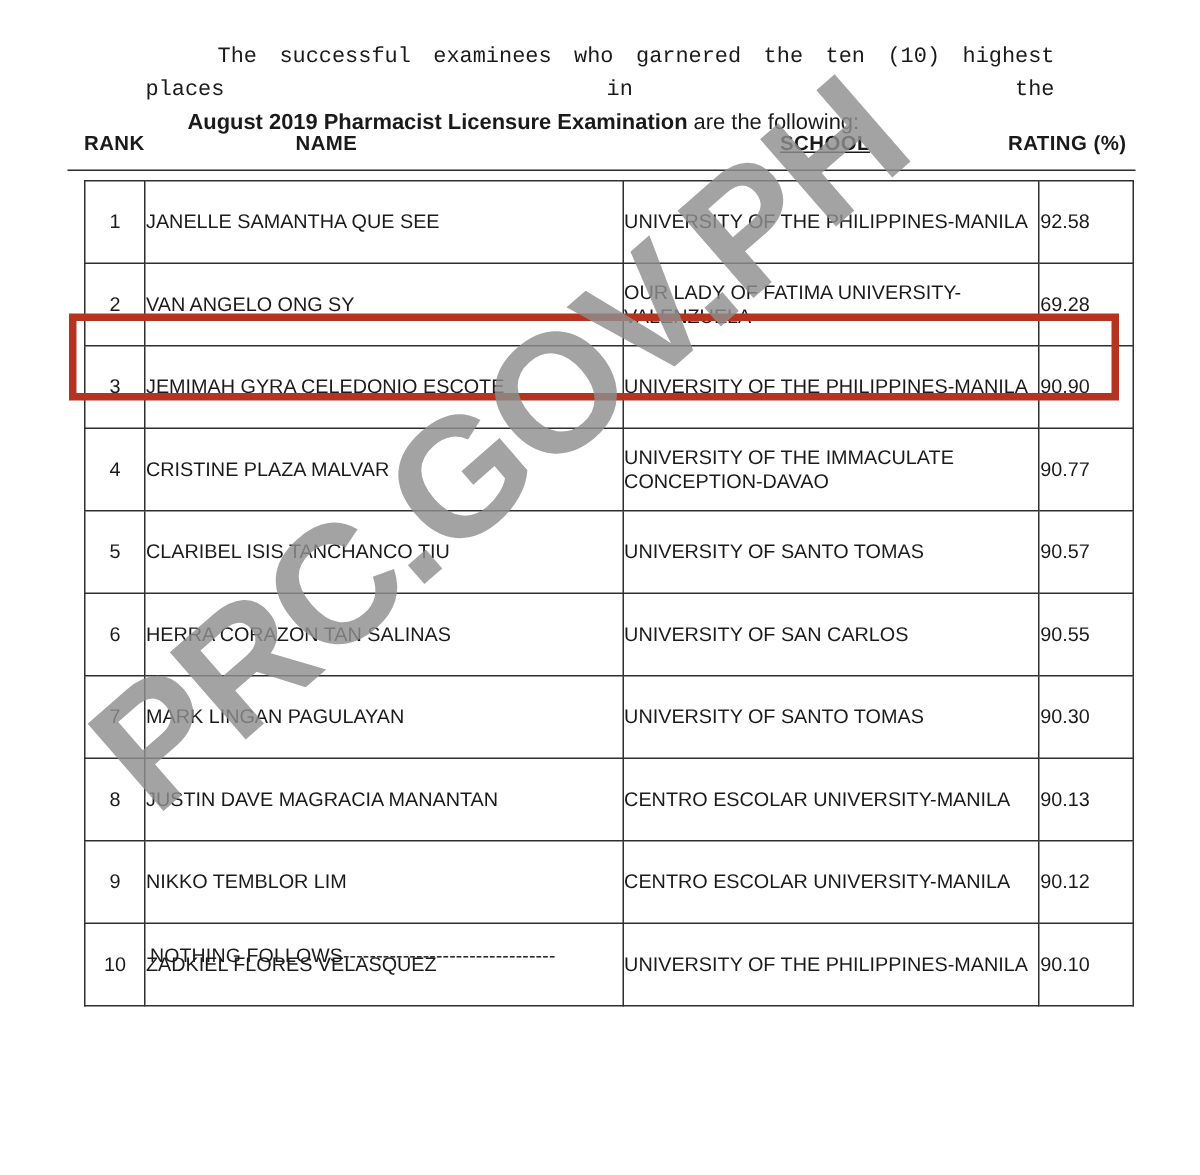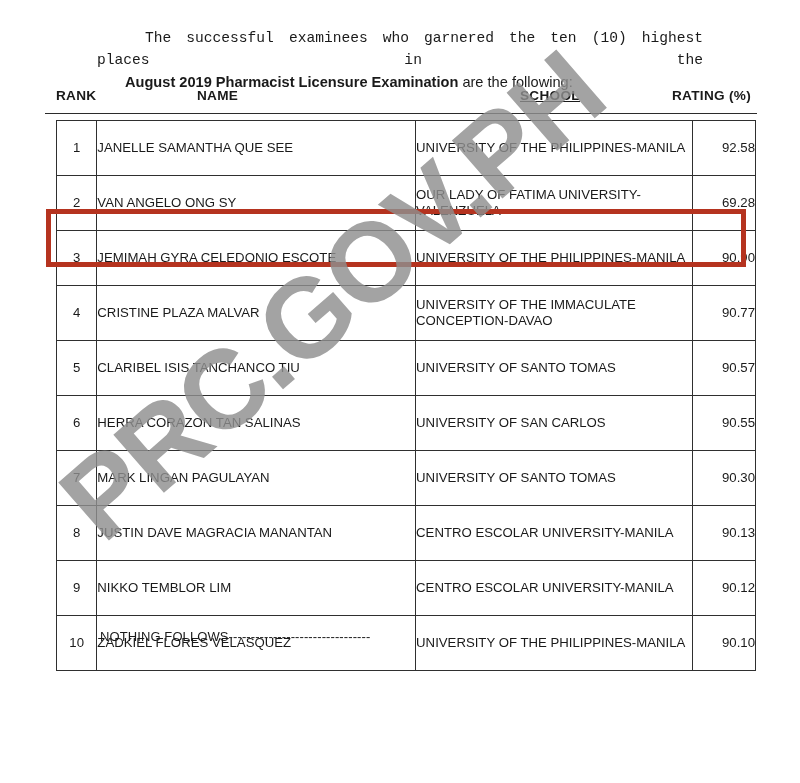--- a/index.html
+++ b/index.html
@@ -127,21 +127,21 @@
     padding-left: 11px;
     padding-right: 6px;
   }
   td.c-school {
     width: 274px;
     padding-left: 10px;
     padding-right: 6px;
   }
   td.c-rating {
     width: 61px;
-    text-align: right;
+    text-align: left;
   }
 
   
   #highlight-box {
     position: absolute;
     left: 1px;
     top: 121px;
     width: 700px;
     height: 58px;
     border: 5px solid #b5331f;

